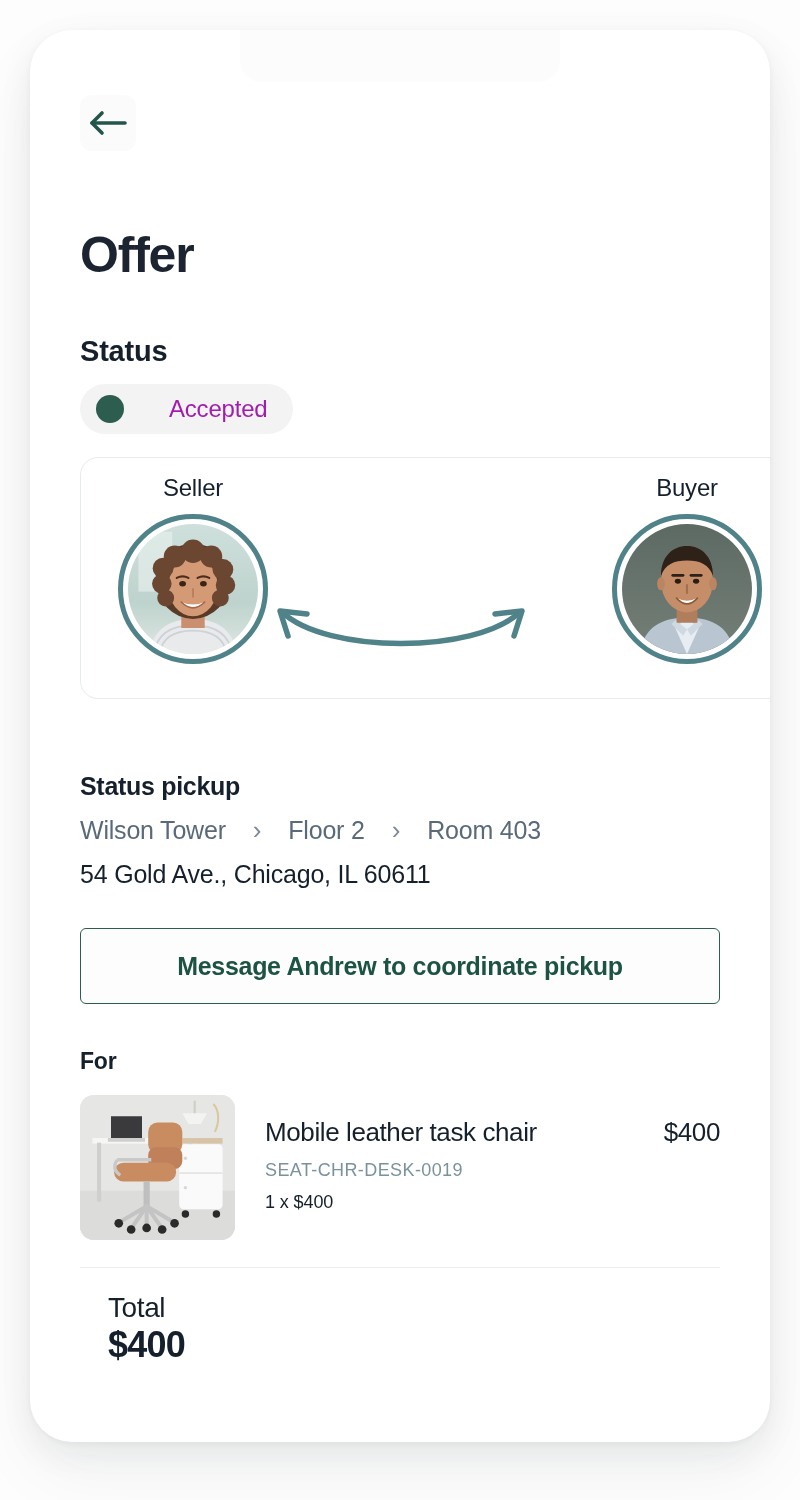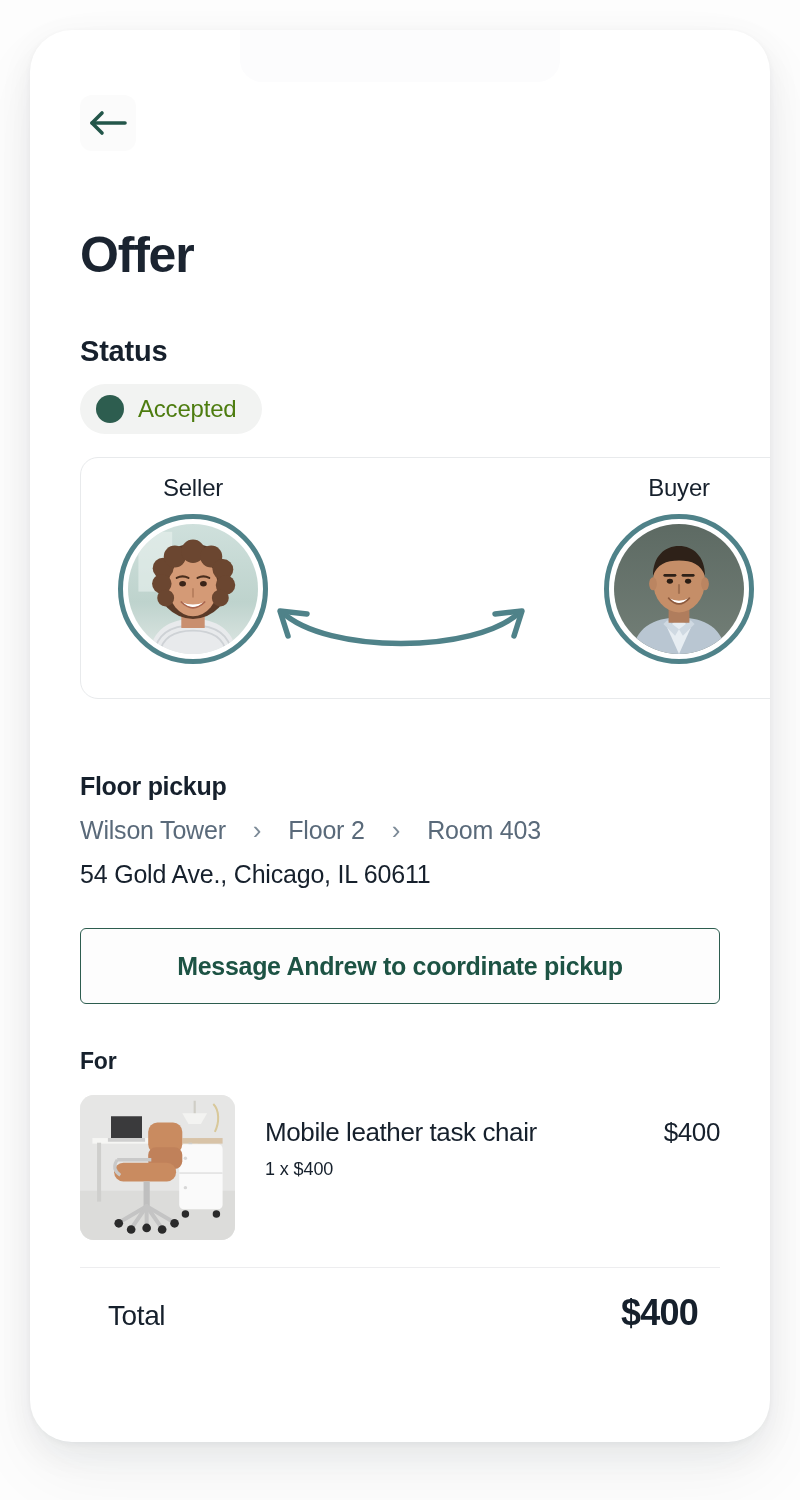--- a/index.html
+++ b/index.html
@@ -103,22 +103,23 @@
     border-radius: 999px;
   }
   .status-dot {
     width: 28px; height: 28px;
     border-radius: 50%;
     background: #2d5d4f;
     flex: none;
   }
   .status-text {
     font-size: 24px;
-    color: #4d7c0f;
+    color: #a21caf;
     letter-spacing: -0.2px;
+    margin-left: 31px;
   }
 
   
   .parties-card {
     position: absolute;
     left: 50px;
     top: 427px;
     width: 712px;
     height: 242px;
     border: 1px solid #e8eaec;
@@ -126,21 +127,21 @@
     background: #fff;
   }
 
   .party {
     position: absolute;
     top: 16px;
     width: 180px;
     text-align: center;
   }
   .party.seller { left: 22px; }
-  .party.buyer  { right: 22px; }
+  .party.buyer  { right: 14px; }
 
   .party-label {
     font-size: 24px;
     color: #16202c;
     letter-spacing: -0.2px;
   }
 
   .avatar-ring {
     width: 150px;
     height: 150px;
@@ -268,20 +269,21 @@
     background: #ededef;
   }
   .total-row {
     position: absolute;
     left: 78px;
     top: 1262px;
     width: 590px;
     display: flex;
     justify-content: space-between;
     align-items: baseline;
+    flex-direction: column;
   }
   .total-label {
     font-size: 28px;
     color: #16202c;
     letter-spacing: -0.4px;
   }
   .total-value {
     font-size: 36px;
     font-weight: 700;
     color: #16202c;
@@ -424,21 +426,21 @@
         <div class="arrow-link">
           <svg viewBox="0 0 270 70" width="270" height="70" fill="none">
             <path d="M16 14C60 56 210 56 254 14" stroke="#4f8289" stroke-width="5.5" stroke-linecap="round"></path>
             <path d="M41 16L14 13L22 38" stroke="#4f8289" stroke-width="5.5" stroke-linecap="round" stroke-linejoin="round"></path>
             <path d="M229 16L256 13L248 38" stroke="#4f8289" stroke-width="5.5" stroke-linecap="round" stroke-linejoin="round"></path>
           </svg>
         </div>
       </div>
 
       <div class="pickup-block">
-        <div class="pickup-title">Floor pickup</div>
+        <div class="pickup-title">Status pickup</div>
         <div class="breadcrumb">
           <span>Wilson Tower</span>
           <span class="crumb-sep">›</span>
           <span>Floor 2</span>
           <span class="crumb-sep">›</span>
           <span>Room 403</span>
         </div>
         <div class="address">54 Gold Ave., Chicago, IL 60611</div>
       </div>
 
@@ -499,20 +501,21 @@
                 <circle cx="43" cy="86" r="2.8"></circle>
               </g>
             </svg>
           </div>
 
           <div class="item-info">
             <div class="item-top">
               <span class="item-name">Mobile leather task chair</span>
               <span class="item-price">$400</span>
             </div>
+            <div class="item-sku">SEAT-CHR-DESK-0019</div>
             <div class="item-qty">1 x $400</div>
           </div>
         </div>
       </div>
 
       <div class="divider"></div>
       <div class="total-row">
         <span class="total-label">Total</span>
         <span class="total-value">$400</span>
       </div>

